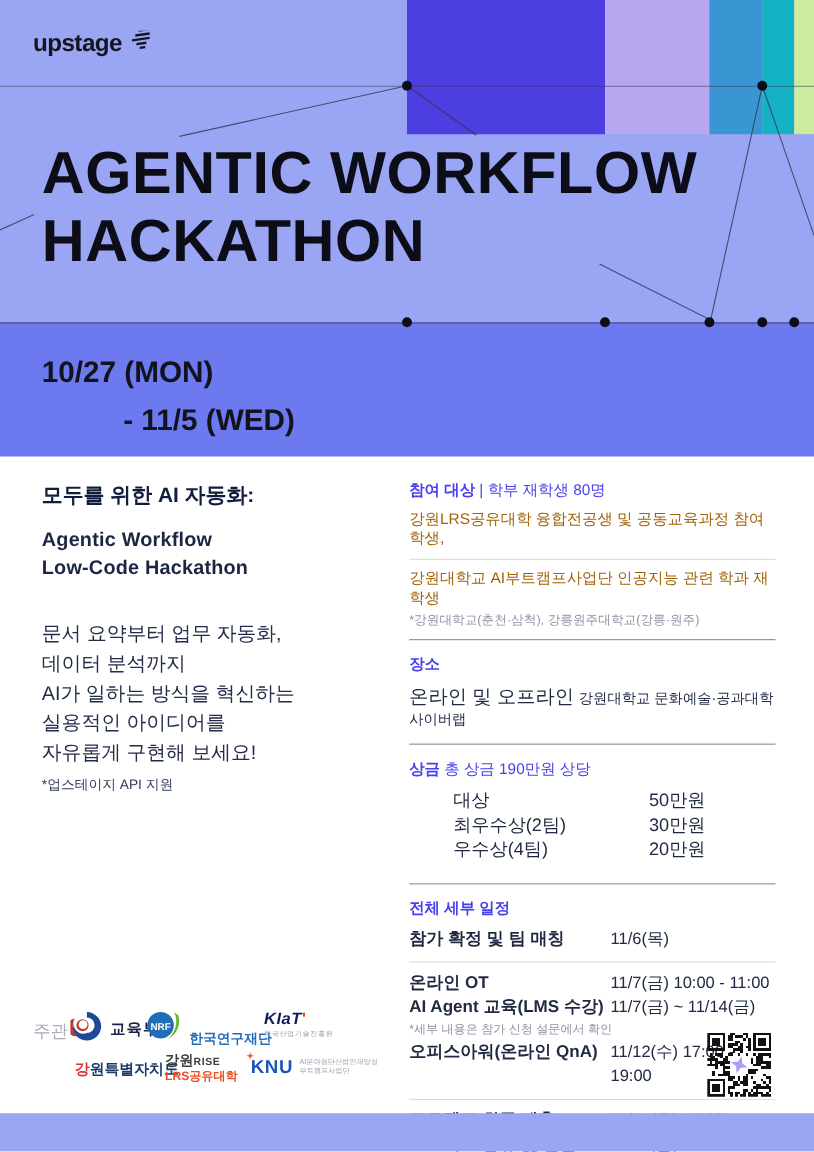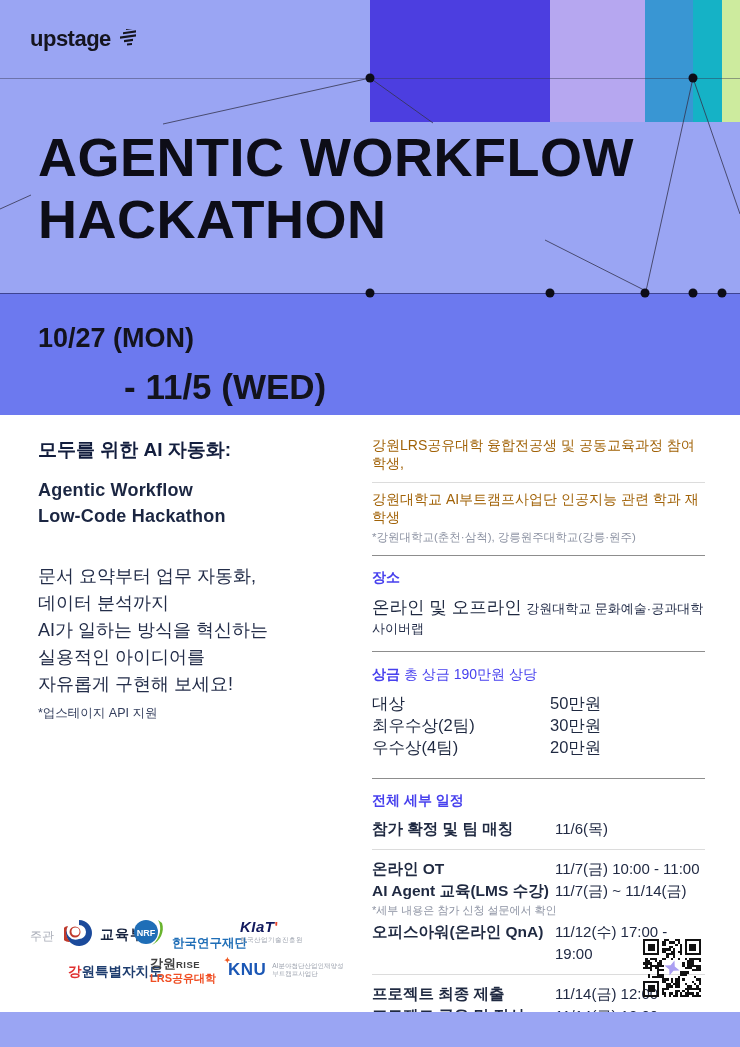--- a/index.html
+++ b/index.html
@@ -13,21 +13,21 @@
   .brand-text { font-size:22px; font-weight:700; color:#15151f; letter-spacing:-0.5px; }
   .brand-mark { display:inline-block; }
   .hero-title { position:absolute; left:38px; top:126px; font-size:54px; line-height:62px;
                 font-weight:700; color:#0d0d17; letter-spacing:0.5px; }
   .constellation { position:absolute; left:0; top:0; pointer-events:none; }
 
   
   .band { position:absolute; left:0; top:293px; width:740px; height:122px; background:#6c79ef;
           border-top:1px solid rgba(25,25,70,0.55); }
   .band-date { position:absolute; left:38px; top:29px; font-size:27px; font-weight:700; color:#13131d; }
-  .band-date-2 { position:absolute; left:112px; top:73px; font-size:35px; font-weight:700; color:#13131d;margin-left:12px; }
+  .band-date-2 { position:absolute; left:112px; top:73px; font-size:27px; font-weight:700; color:#13131d; }
   .blk { position:absolute; top:0; height:122px; }
   .blk-darkpurple { left:370px; width:180px; background:#4c3ee0; }
   .blk-lavender  { left:550px; width:95px;  background:#b6a7f0; }
   .blk-steel     { left:645px; width:48px;  background:#3996d3; }
   .blk-cyan      { left:693px; width:29px;  background:#15b2c6; }
   .blk-green     { left:722px; width:18px;  background:#cdeb9e; }
 
   
   .intro { position:absolute; left:38px; top:437px; width:300px; color:#1c2745; }
   .intro-head { font-size:19px; font-weight:700; color:#121d3d; margin-bottom:14px; }
@@ -39,28 +39,28 @@
   .rcol { position:absolute; left:372px; top:437px; width:333px; }
   .sec-head { font-size:14px; color:#4740ee; margin-bottom:8px; }
   .sec-head b { font-weight:700; }
   .hr-dark  { border:none; border-top:1px solid #8d8d8d; margin:0; }
   .hr-light { border:none; border-top:1px solid #dcdcdc; margin:0; }
   .p-line { font-size:14px; color:#a16207; }
   .p-note { font-size:11.5px; color:#8d93a3; }
   .venue-main { font-size:17.5px; color:#1f2941; }
   .venue-detail { font-size:13px; color:#232d49; }
   .prize-row { display:flex; font-size:16.5px; color:#1f2941; line-height:22px; }
-  .prize-row .lab { width:178px; }
+  .prize-row .lab { width:178px;margin-left:40px; }
   .sched-row { display:flex; align-items:flex-start; line-height:22px; }
   .sched-row .lab { width:183px; font-size:15.5px; font-weight:600; color:#1f2941; flex:none; }
   .sched-row .val { font-size:15px; color:#212a44; }
   .sched-note { font-size:11px; color:#8d93a3; margin-top:1px; }
 
   
-  .foot-label { position:absolute; left:30px; top:928px; font-size:12px; color:#a9adb8; }
+  .foot-label { position:absolute; left:30px; top:928px; font-size:16px; color:#a9adb8; }
   .logo-item { position:absolute; display:flex; align-items:center; gap:6px; }
   .moe { left:64px; top:918px; }
   .moe-text { font-size:14px; font-weight:700; color:#17233f; letter-spacing:1px; }
   .nrf { left:132px; top:918px;align-items:flex-end; }
   .nrf-text { font-size:12.5px; font-weight:700; color:#1f6eb7; }
   .kiat { left:240px; top:918px; flex-direction:column; align-items:flex-start; gap:1px; }
   .kiat-text { font-size:15px; font-weight:800; font-style:italic; color:#121a5e; letter-spacing:0.5px; }
   .kiat-text i { color:#e8412a; font-style:normal; }
   .kiat-sub { font-size:6.5px; color:#9aa0ac; letter-spacing:0.5px; }
   .gangwon { left:68px; top:963px; }
@@ -148,20 +148,23 @@
       <div>데이터 분석까지</div>
       <div>AI가 일하는 방식을 혁신하는</div>
       <div>실용적인 아이디어를</div>
       <div>자유롭게 구현해 보세요!</div>
     </div>
     <div class="intro-note">*업스테이지 API 지원</div>
   </div>
 
   <div class="rcol">
 
+    <div class="sec-head">
+      <b>참여 대상</b><span> | 학부 재학생 80명</span>
+    </div>
     <div class="p-line" style="margin-bottom:9px;">강원LRS공유대학 융합전공생 및 공동교육과정 참여 학생,</div>
     <hr class="hr-light">
     <div class="p-line" style="margin-top:8px;">강원대학교 AI부트캠프사업단 인공지능 관련 학과 재학생</div>
     <div class="p-note" style="margin-top:3px; margin-bottom:10px;">*강원대학교(춘천·삼척), 강릉원주대학교(강릉·원주)</div>
     <hr class="hr-dark">
 
     <div class="sec-head" style="margin-top:13px;">
       <b>장소</b>
     </div>
     <div style="margin-bottom:13px;">

